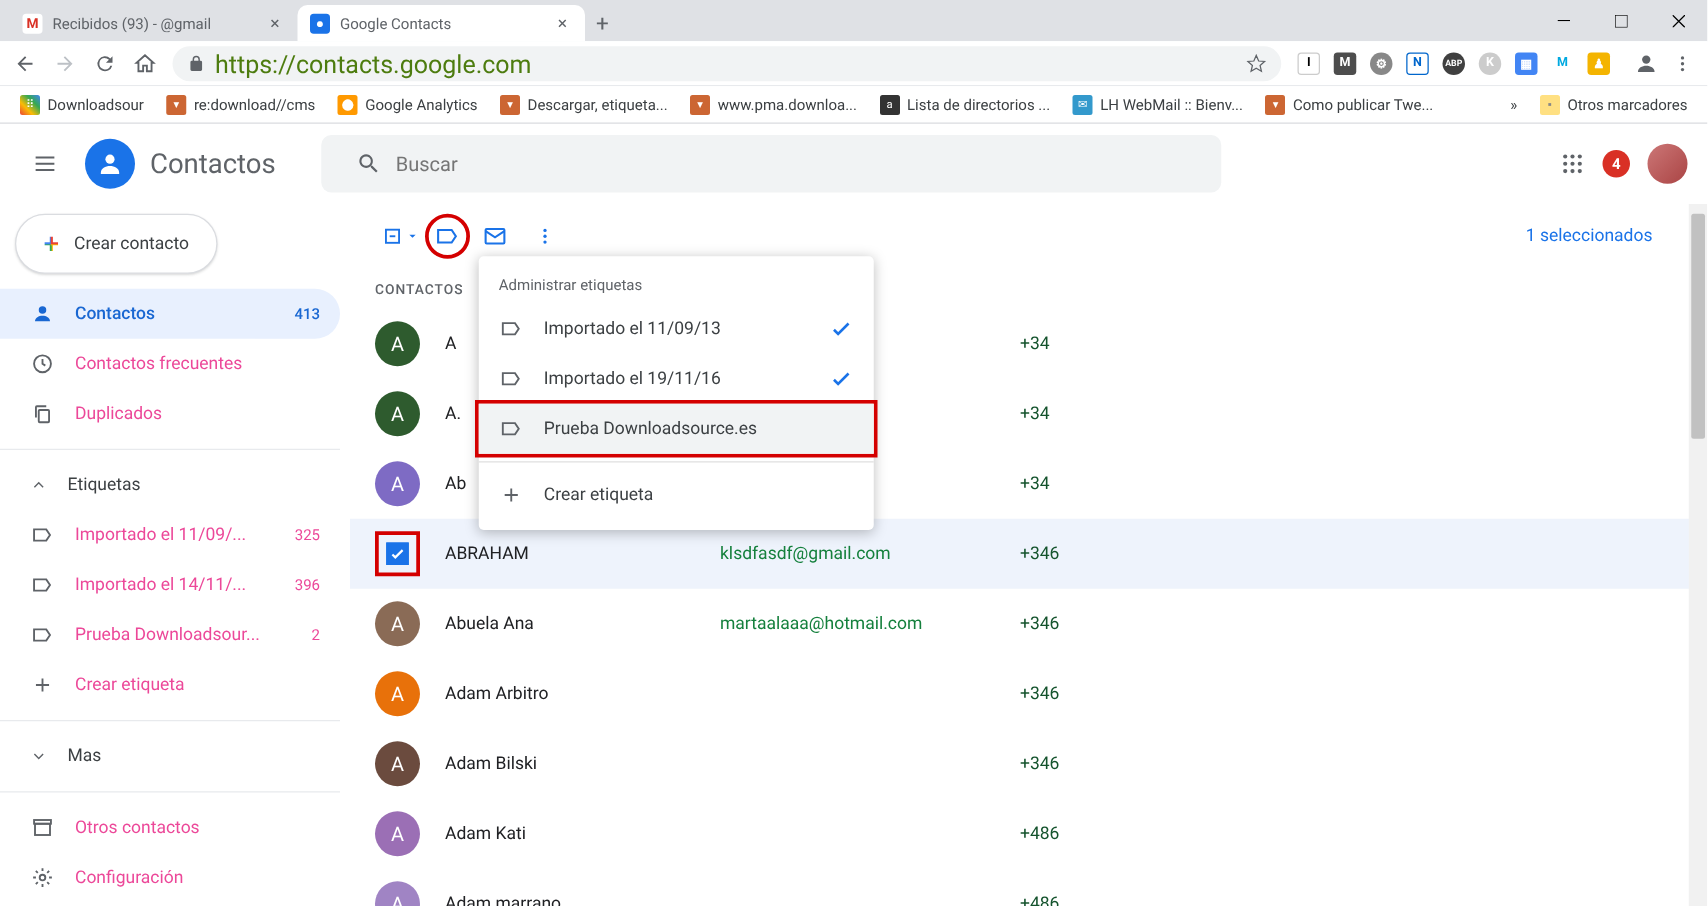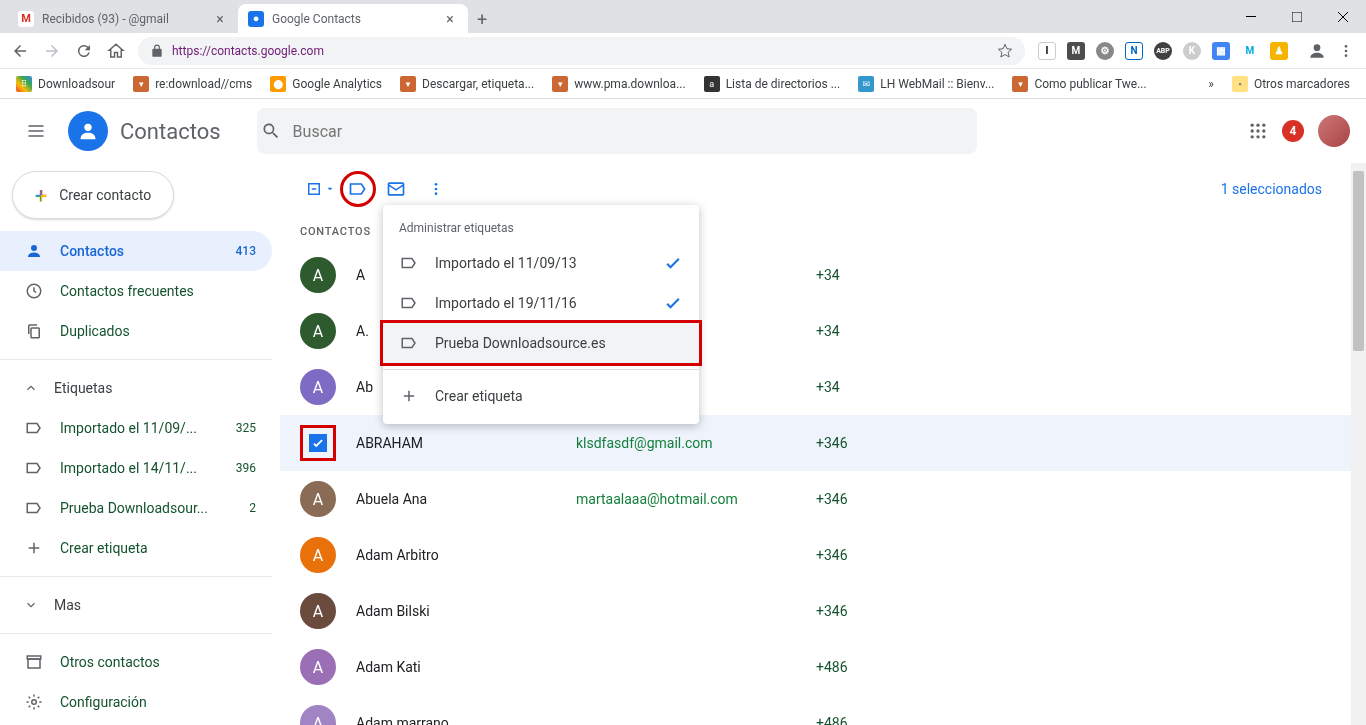--- a/index.html
+++ b/index.html
@@ -14,46 +14,46 @@
 .tab .close{width:16px;height:16px;display:flex;align-items:center;justify-content:center;color:#5f6368;font-size:14px}
 .newtab{width:28px;height:28px;display:flex;align-items:center;justify-content:center;color:#5f6368;font-size:18px}
 .winbtns{display:flex;align-items:center;height:33px}
 .winbtn{width:46px;height:33px;display:flex;align-items:center;justify-content:center;color:#000}
 
 .urlbar{height:36px;background:#fff;display:flex;align-items:center;padding:0 6px;border-bottom:1px solid #e8eaed;gap:4px}
 .navbtn{width:28px;height:28px;display:flex;align-items:center;justify-content:center;color:#5f6368;border-radius:14px}
 .navbtn.dis{color:#bdc1c6}
 .addr{flex:1;height:28px;background:#f1f3f4;border-radius:14px;display:flex;align-items:center;padding:0 12px;margin:0 4px;gap:8px;color:#202124}
 .addr .lock{color:#5f6368}
-.addr .url{flex:1;font-size:12px;color:#701a75}
+.addr .url{flex:1;font-size:20px;color:#4d7c0f}
 .addr .star{color:#5f6368}
 .exticons{display:flex;align-items:center;gap:1px}
 .ext{width:28px;height:28px;display:flex;align-items:center;justify-content:center}
 .ext .sq{width:18px;height:18px;border-radius:3px;display:flex;align-items:center;justify-content:center;font-size:10px;font-weight:bold;color:#fff}
 
 .bkbar{height:30px;background:#fff;display:flex;align-items:center;padding:0 8px;border-bottom:1px solid #dadce0;gap:2px}
 .bk{display:flex;align-items:center;gap:6px;padding:0 8px;height:24px;color:#3c4043;font-size:12px;white-space:nowrap}
 .bk .fav{width:16px;height:16px;display:flex;align-items:center;justify-content:center;border-radius:2px;font-size:9px;color:#fff}
 
 .apphdr{height:64px;display:flex;align-items:center;padding:0 16px;gap:12px}
 .menubtn{width:40px;height:40px;display:flex;align-items:center;justify-content:center;color:#5f6368;border-radius:20px}
 .logo{width:40px;height:40px;border-radius:20px;background:#1a73e8;display:flex;align-items:center;justify-content:center}
 .logo svg{fill:#fff}
 .appname{font-size:22px;color:#5f6368;margin-right:24px}
-.search{flex:1;max-width:720px;height:46px;background:#f1f3f4;border-radius:8px;display:flex;align-items:center;padding:0 4px;gap:12px}
+.search{flex:1;max-width:720px;height:46px;background:#f1f3f4;border-radius:8px;display:flex;align-items:center;padding:0 28px;gap:12px}
 .search input{border:0;background:transparent;outline:0;font-size:16px;flex:1;color:#5f6368}
 .hdricons{margin-left:auto;display:flex;align-items:center;gap:14px}
 .badge4{width:22px;height:22px;border-radius:11px;background:#d93025;color:#fff;display:flex;align-items:center;justify-content:center;font-size:12px;font-weight:bold}
 .avatar{width:32px;height:32px;border-radius:16px;background:linear-gradient(135deg,#c77,#a44);}
 
 .main{display:flex;height:calc(725px - 33px - 36px - 30px - 64px)}
 .sidebar{width:280px;padding:8px 8px 0 0;overflow:auto}
 .createbtn{margin:0 0 12px 12px;height:48px;padding:0 22px;border:1px solid #dadce0;border-radius:24px;background:#fff;display:inline-flex;align-items:center;gap:12px;box-shadow:0 1px 2px rgba(60,64,67,.2);font-size:14px;color:#3c4043}
 .createbtn .plus{font-size:22px;font-weight:500;background:conic-gradient(#ea4335 0 90deg,#fbbc04 0 180deg,#34a853 0 270deg,#4285f4 0);-webkit-background-clip:text;color:transparent}
-.navitem{height:40px;display:flex;align-items:center;padding:0 16px 0 24px;border-radius:0 20px 20px 0;color:#14532d;gap:16px;font-size:14px}
+.navitem{height:40px;display:flex;align-items:center;padding:0 16px 0 24px;border-radius:0 20px 20px 0;color:#ec4899;gap:16px;font-size:14px}
 .navitem.active{background:#e8f0fe;color:#1967d2;font-weight:500}
 .navitem .ico{width:20px;display:flex;justify-content:center;color:#5f6368}
 .navitem.active .ico{color:#1967d2}
 .navitem .cnt{margin-left:auto;font-size:12px}
 .divider{height:1px;background:#e8eaed;margin:8px 0 8px 0}
 .sect{height:40px;display:flex;align-items:center;padding:0 16px 0 24px;color:#3c4043;gap:16px;font-size:14px}
 
 .content{flex:1;position:relative;overflow:hidden}
 .scroll{position:absolute;right:0;top:0;bottom:0;width:15px;background:#f1f1f1}
 .scroll .thumb{position:absolute;left:2px;right:2px;top:8px;height:180px;background:#c1c1c1;border-radius:2px}

